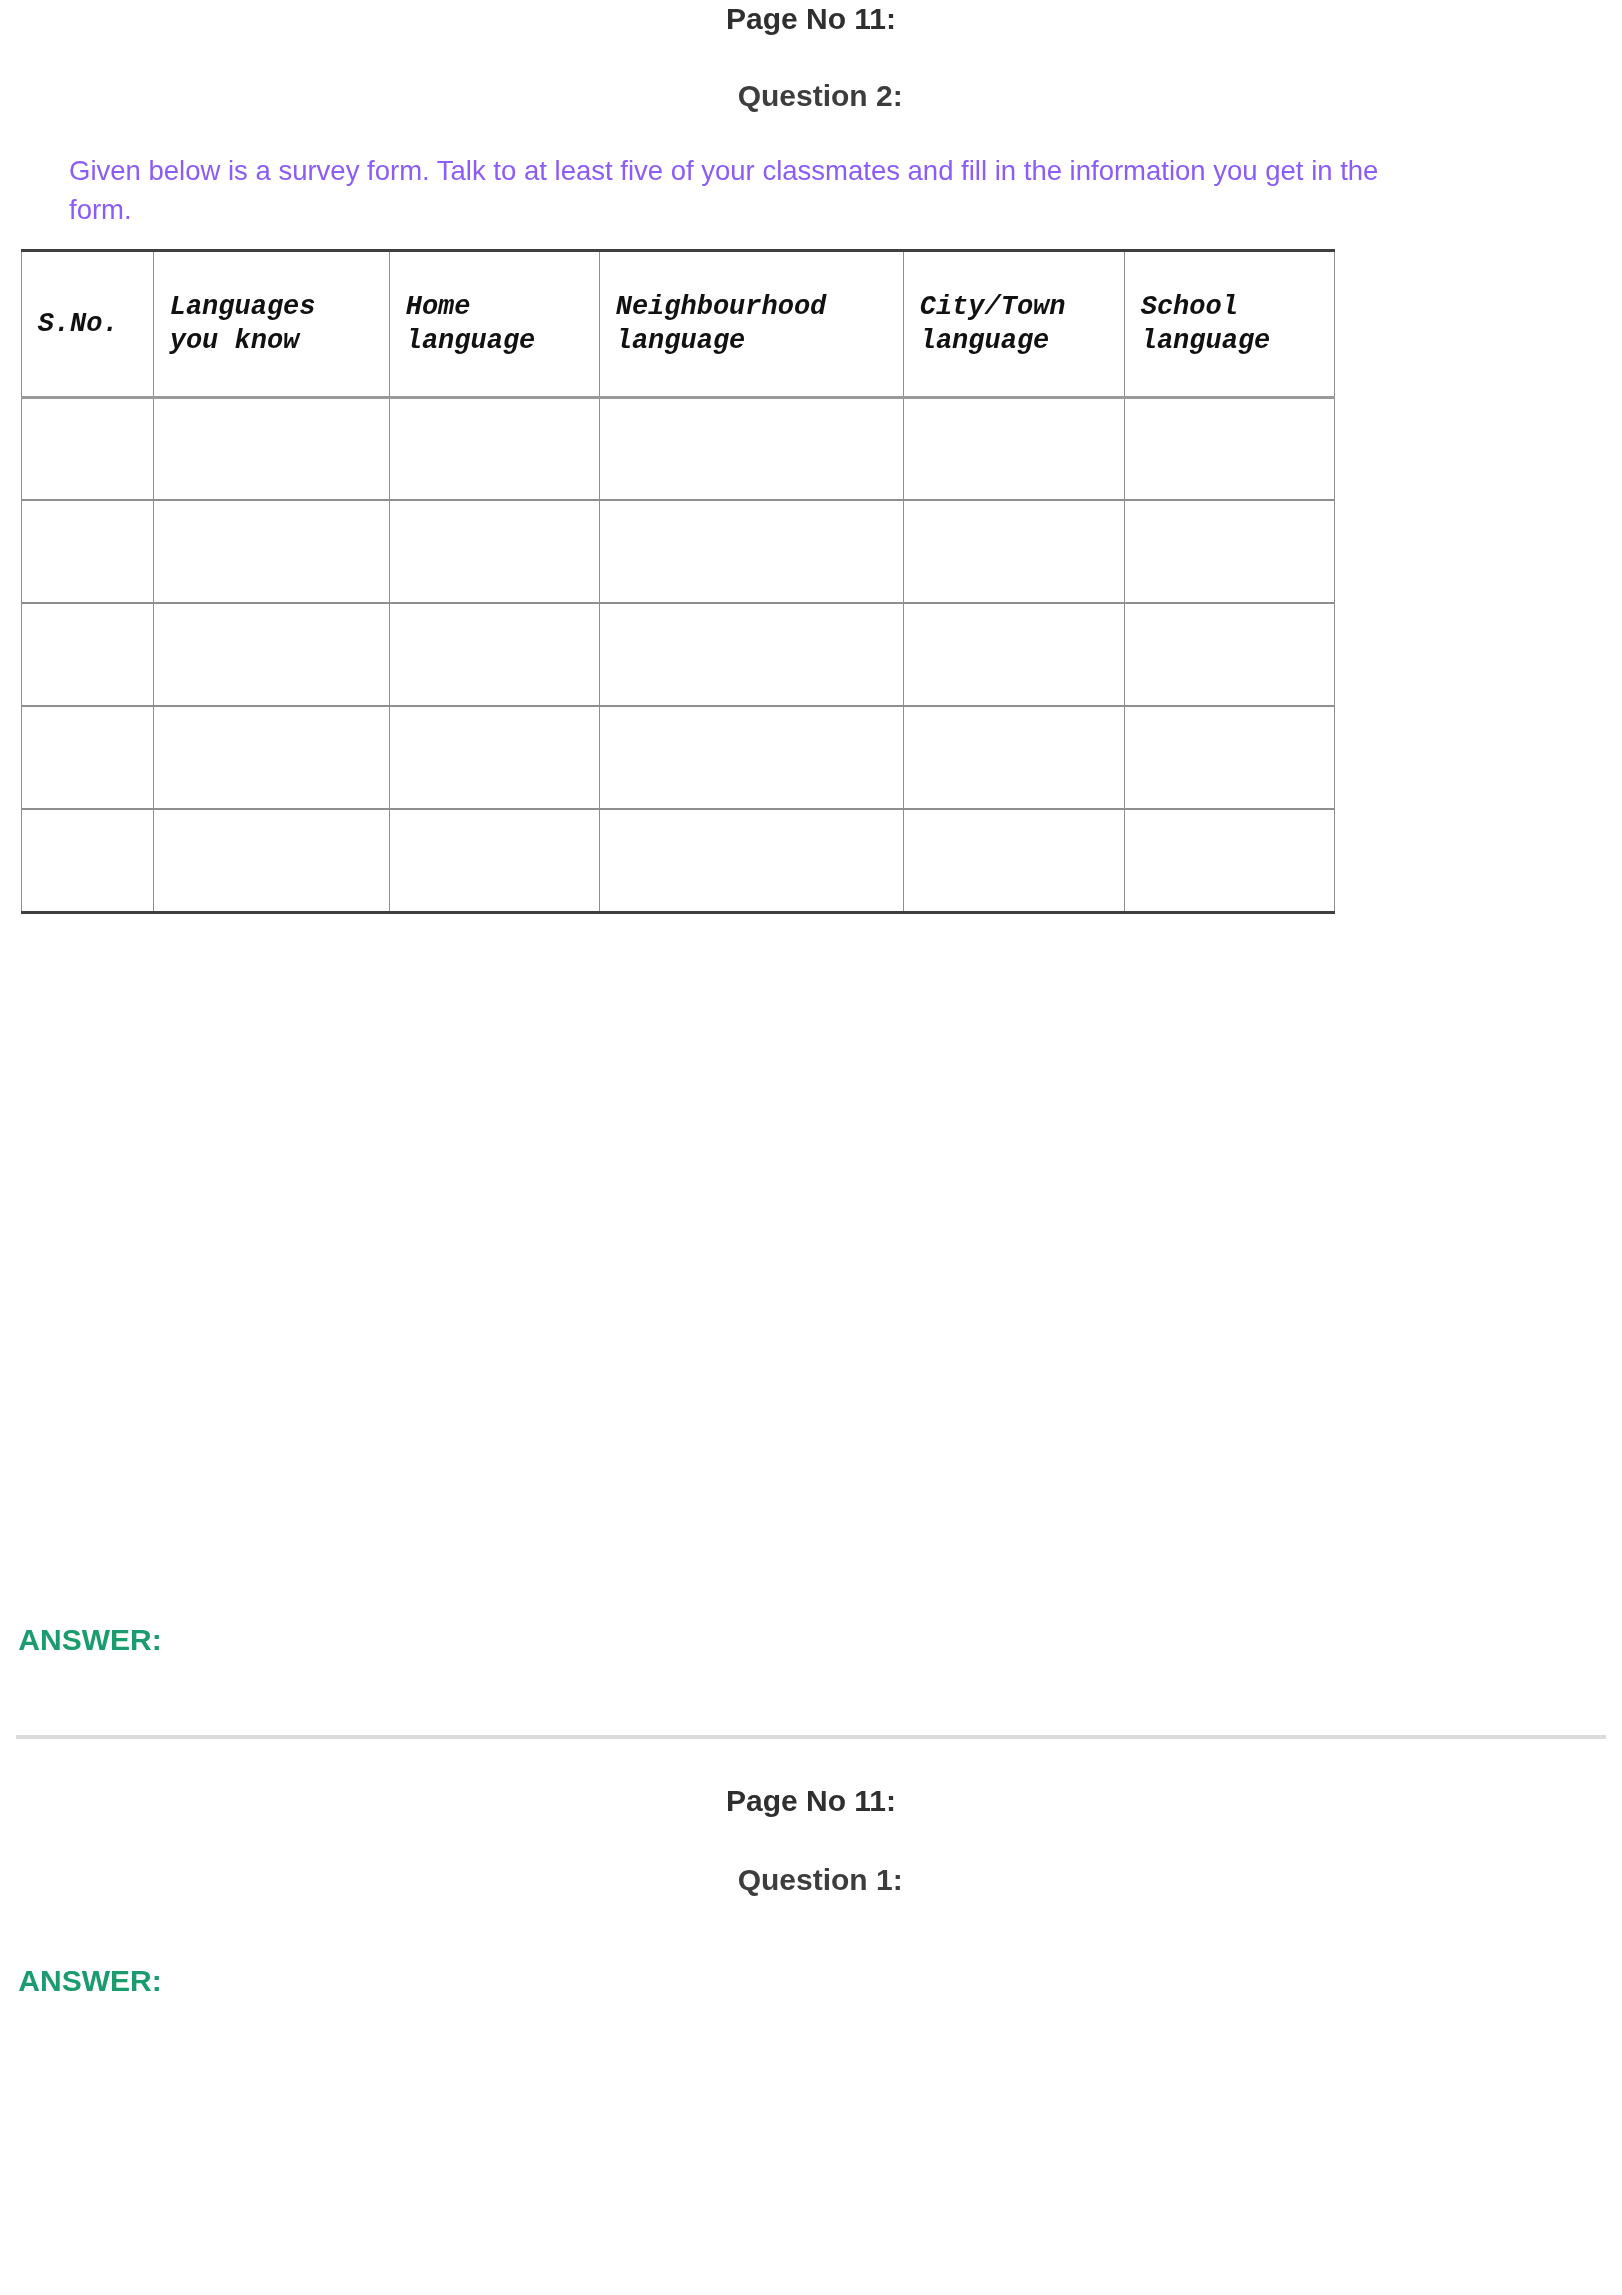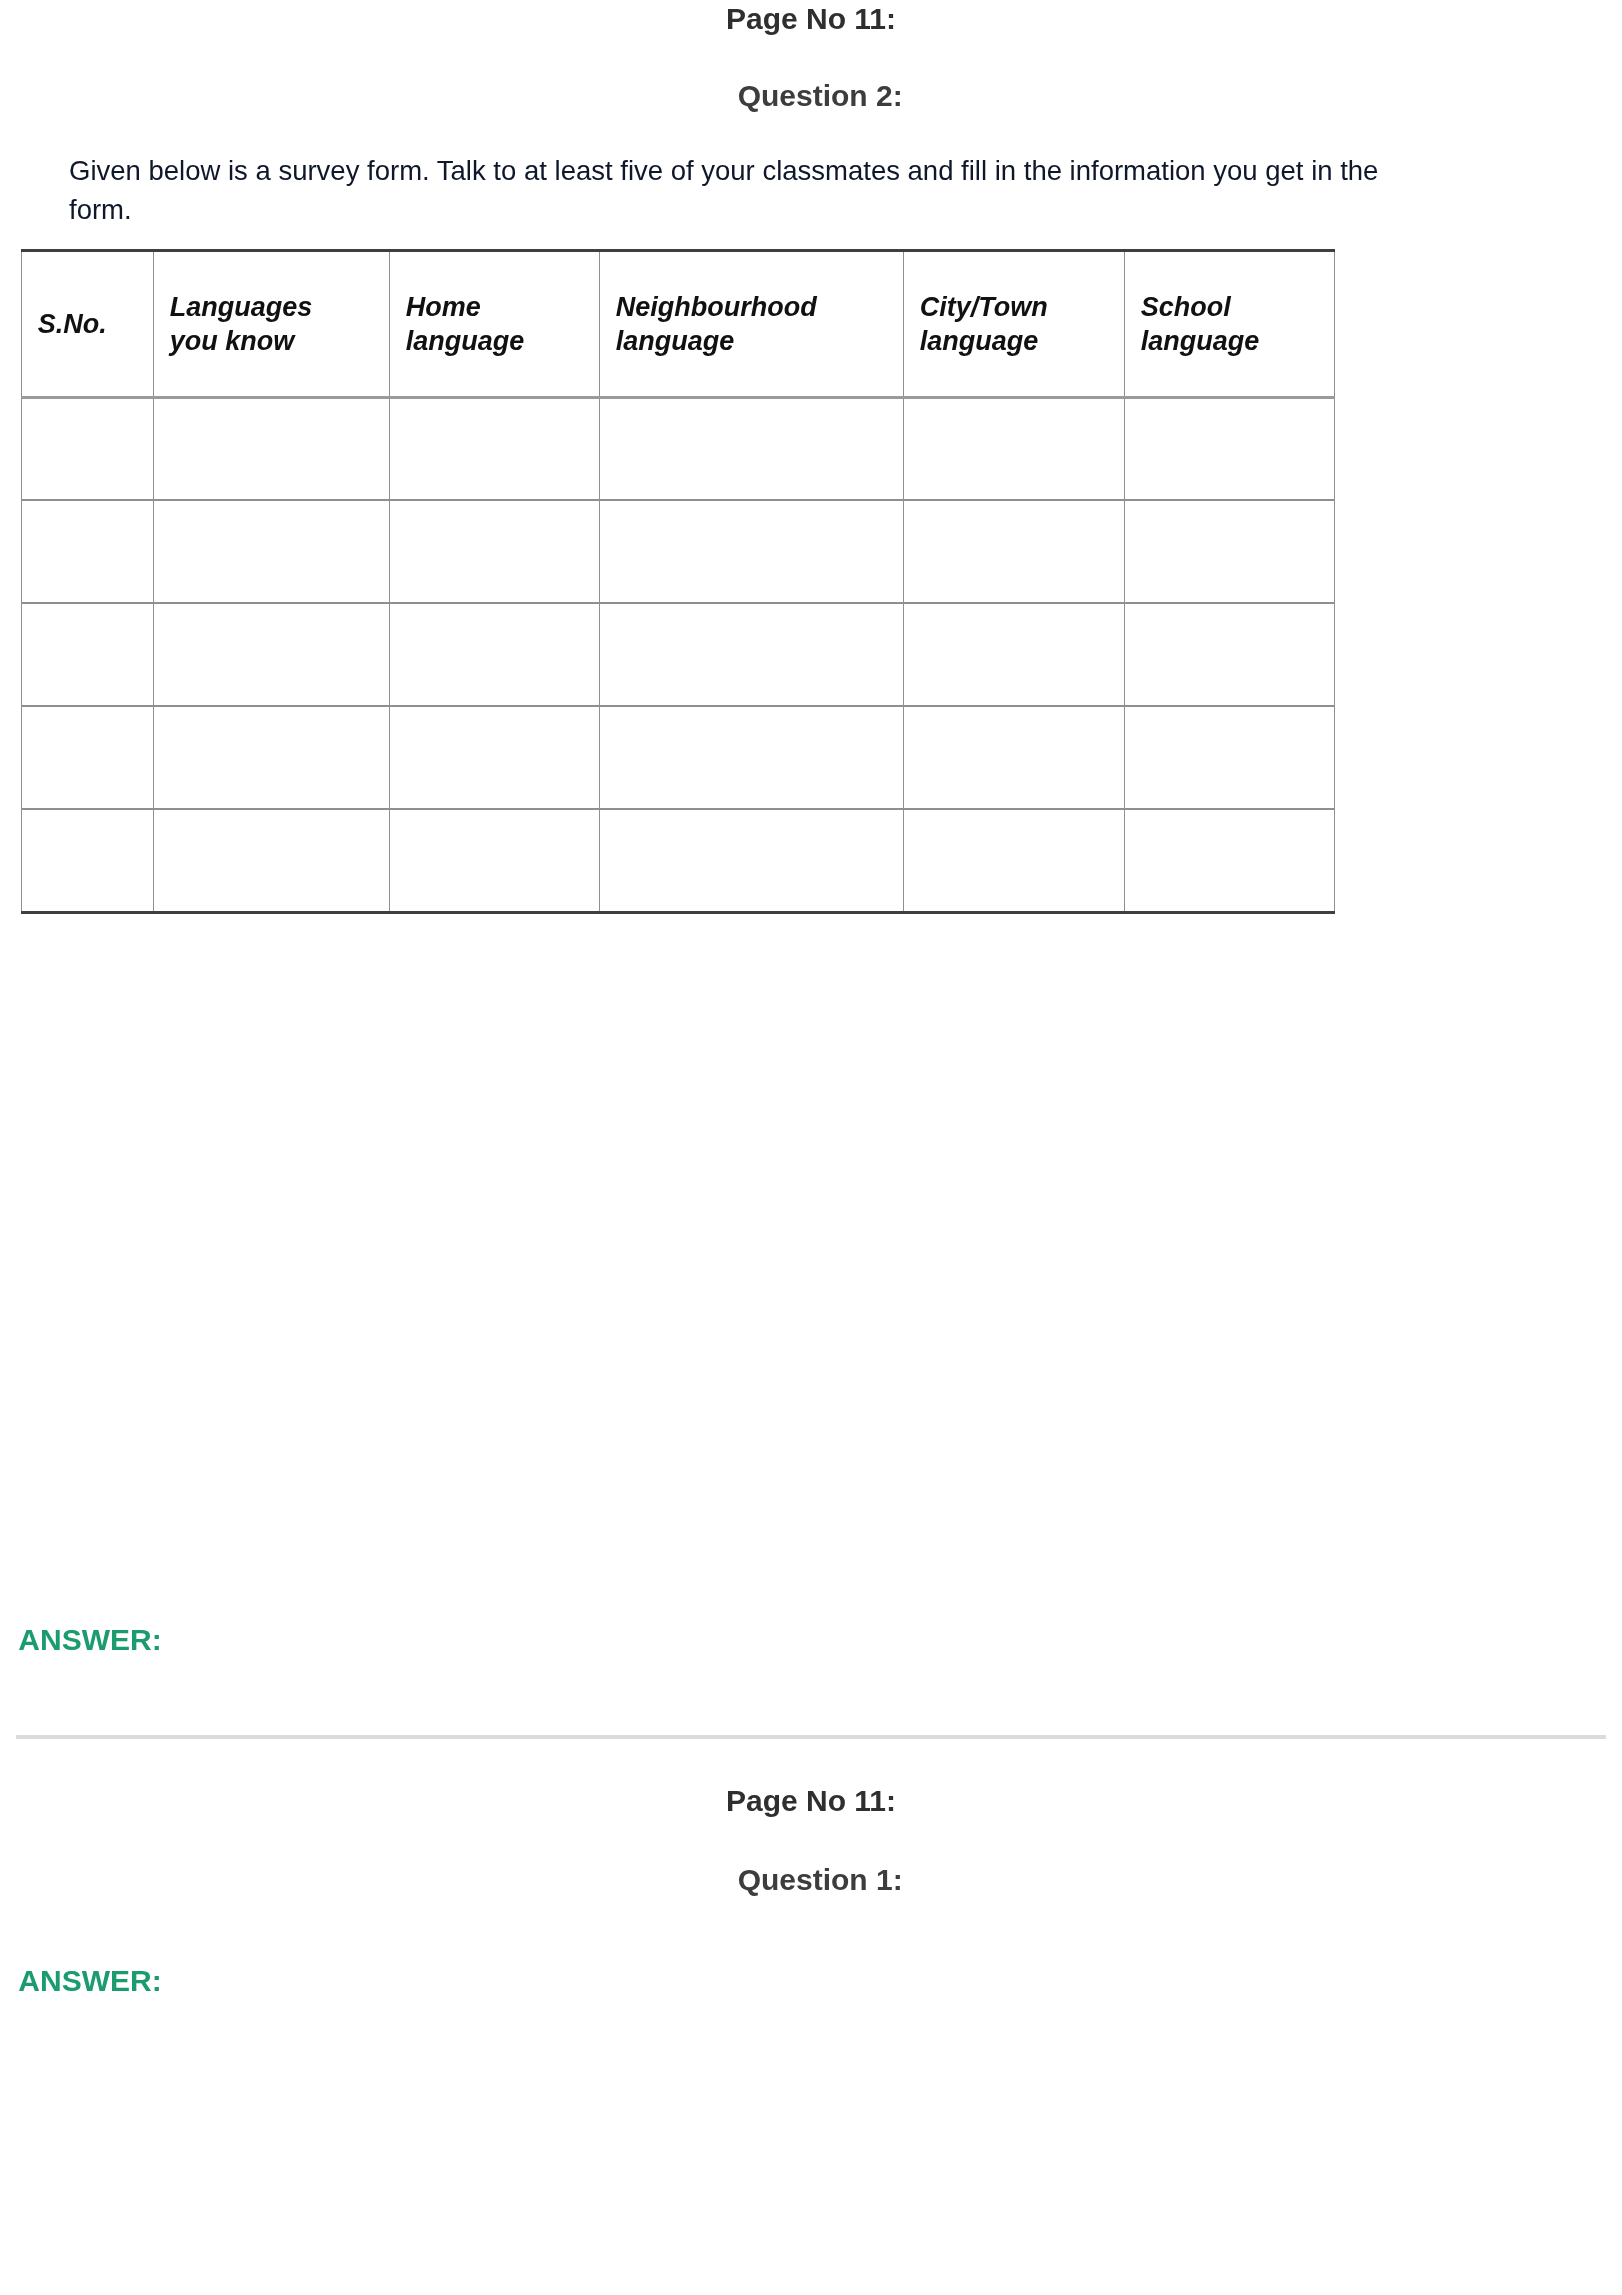--- a/index.html
+++ b/index.html
@@ -37,33 +37,34 @@
     text-align: center;
   }
   .question-2 { margin-top: 41px; }
   .question-1 { margin-top: 43px; }
 
   .para {
     margin: 0 26px 0 69px;
     font-size: 27.5px;
     line-height: 39px;
     white-space: pre-line;
-    color: #0f172a;
+    color: #8b5cf6;
   }
   .para-1 { margin-top: 37px; }
   .para-2 { margin-top: 27.5px; }
 
   table.survey {
     margin: 19.6px 0 0 21px;
     border-collapse: collapse;
     table-layout: fixed;
     width: 1313px;
     border: 1.3px solid var(--table-border-gray, #8f8f8f);
     border-top: 3.3px solid var(--table-border-dark, #3f3f3f);
     border-bottom: 3.3px solid var(--table-border-dark, #3f3f3f);
+    font-family: Liberation Mono, monospace;
   }
   table.survey th, table.survey td {
     border: 1.3px solid var(--table-border-gray, #8f8f8f);
     padding: 0;
   }
   table.survey thead tr { height: 147px; }
   table.survey tbody tr { height: 103px; }
   table.survey th {
     font-size: 27px;
     font-weight: bold;

